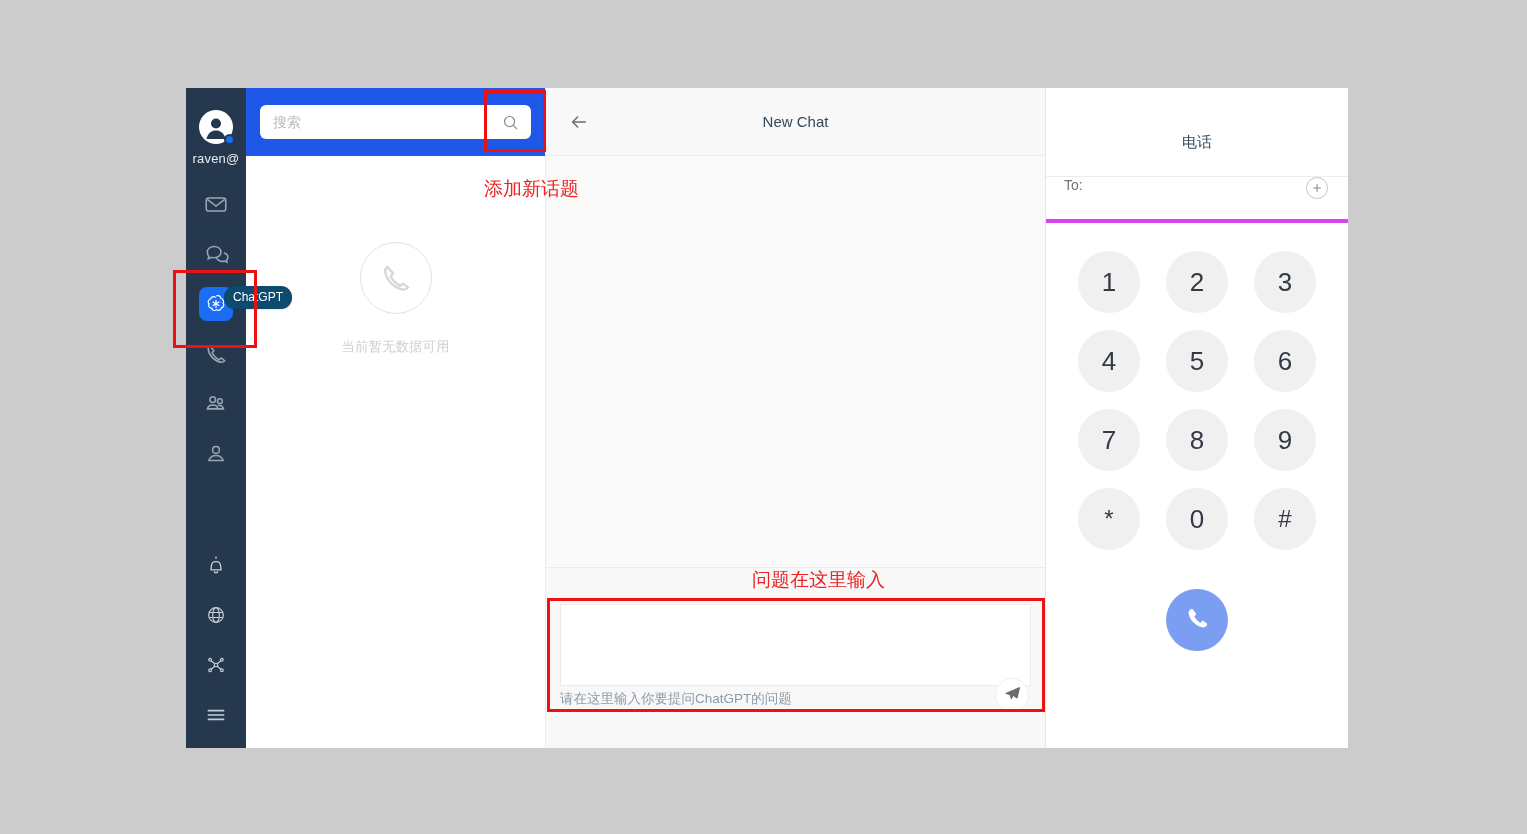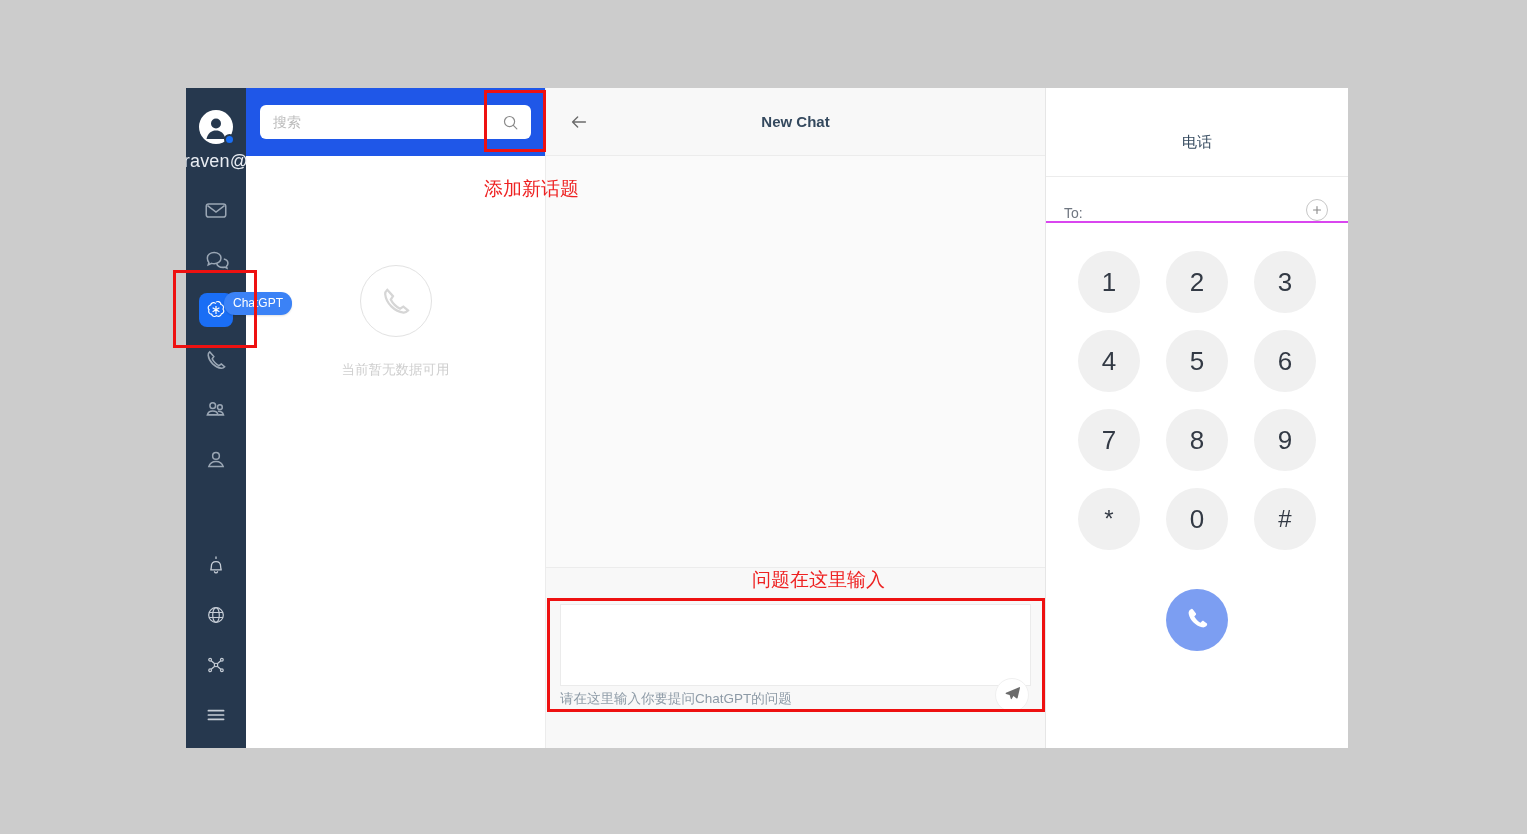--- a/index.html
+++ b/index.html
@@ -41,21 +41,21 @@
     display: flex; align-items: center; justify-content: center;
   }
   .rail-avatar svg { display: block; }
   .rail-status-dot {
     position: absolute; right: -2px; bottom: -1px;
     width: 11px; height: 11px; border-radius: 50%;
     background: #1a6ef5;
     border: 2px solid #26384e;
   }
   .rail-username {
-    color: #e8ecf2; font-size: 18px;
+    color: #e8ecf2; font-size: 13px;
     margin-top: 7px; letter-spacing: .2px;
     white-space: nowrap;
   }
   .rail-icons { margin-top: 13px; width: 100%; }
   .rail-icon {
     width: 100%; height: 50px;
     display: flex; align-items: center; justify-content: center;
     position: relative;
     cursor: pointer;
   }
@@ -66,21 +66,21 @@
     background: #1a6ef5;
     display: flex; align-items: center; justify-content: center;
   }
   .rail-spacer { flex: 1 1 auto; }
   .rail-bottom { width: 100%; padding-bottom: 8px; }
 
   
   .tip-pill {
     position: absolute;
     left: 38px; top: 7px;
-    background: #3b82f6;
+    background: #0c4a6e;
     color: #ffffff;
     font-size: 12px;
     line-height: 1;
     padding: 5px 9px 6px 9px;
     border-radius: 11px;
     white-space: nowrap;
     z-index: 30;
     box-shadow: 0 1px 2px rgba(0,0,0,.12);
   }
 
@@ -113,21 +113,21 @@
     color: #4d7c0f;
     font-family: inherit;
     background: transparent;
   }
   .search-input::placeholder { color: #bcbcbc; }
   .search-icon { color: #8a8a8a; display: flex; }
   .list-body {
     flex: 1 1 auto;
     display: flex; flex-direction: column;
     align-items: center;
-    padding-top: 109px;
+    padding-top: 86px;
   }
   .empty-circle {
     width: 72px; height: 72px; border-radius: 50%;
     border: 1px solid #e2e2e2;
     display: flex; align-items: center; justify-content: center;
     color: #d6d6d6;
   }
   .empty-text {
     margin-top: 24px;
     color: #cfcfcf;
@@ -140,21 +140,20 @@
     display: flex; flex-direction: column;
     background: #f8f8f8;
     border-right: 1px solid #e6e6e6;
   }
   .chat-head {
     height: 68px; flex: 0 0 68px;
     background: #f8f8f8;
     border-bottom: 1px solid #ececec;
     display: flex; align-items: center;
     position: relative;
-    font-weight: bold;
   }
   .back-arrow {
     position: absolute; left: 22px;
     color: #6b6b6b; cursor: pointer; display: flex;
   }
   .chat-title {
     flex: 1 1 auto; text-align: center;
     font-size: 15px; color: #34495e;
   }
   .chat-body {
@@ -204,23 +203,23 @@
     display: flex; flex-direction: column;
   }
   .phone-head {
     height: 68px; flex: 0 0 68px;
     display: flex; align-items: center; justify-content: center;
     border-bottom: 1px solid #ececec;
     font-size: 15px; color: #34495e; margin-top: 21px;
   }
   .phone-row {
     height: 46px; flex: 0 0 46px;
-    display: flex; align-items: flex-end;
+    display: flex; align-items: flex-start;
     padding: 0 20px 0 18px;
-    border-bottom: 2px solid #d946ef;
+    border-bottom: 4px solid #d946ef;
     gap: 28px;
   }
   .phone-row-label {
     flex: 1 1 auto;
     color: #6f7680; font-size: 14px;
   }
   .round-ctrl {
     width: 22px; height: 22px; border-radius: 50%;
     border: 1px solid #c7c7c7;
     color: #8a8a8a;

